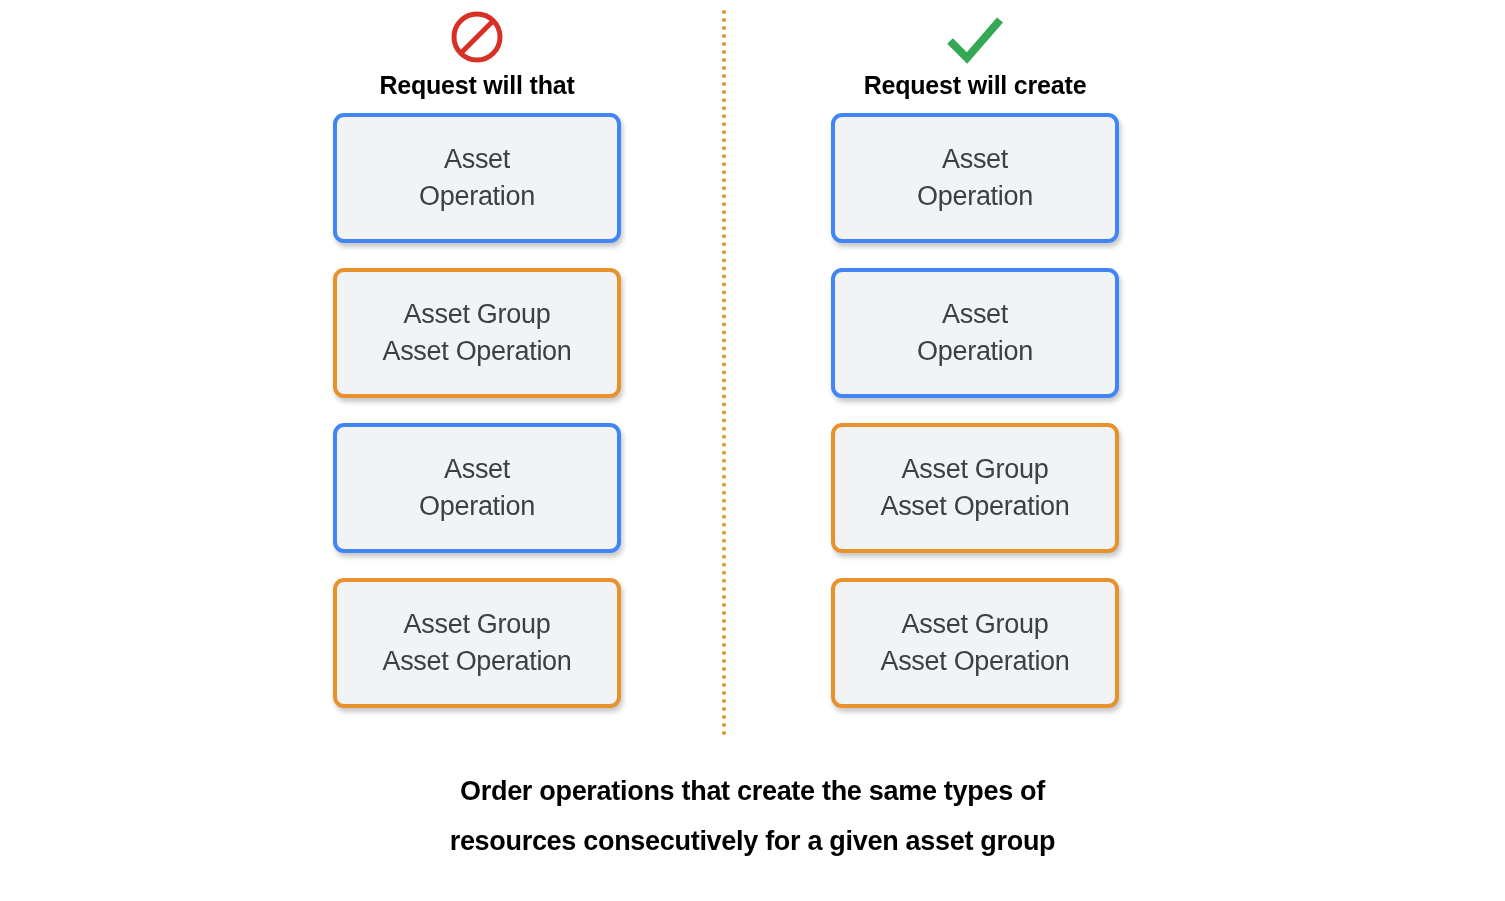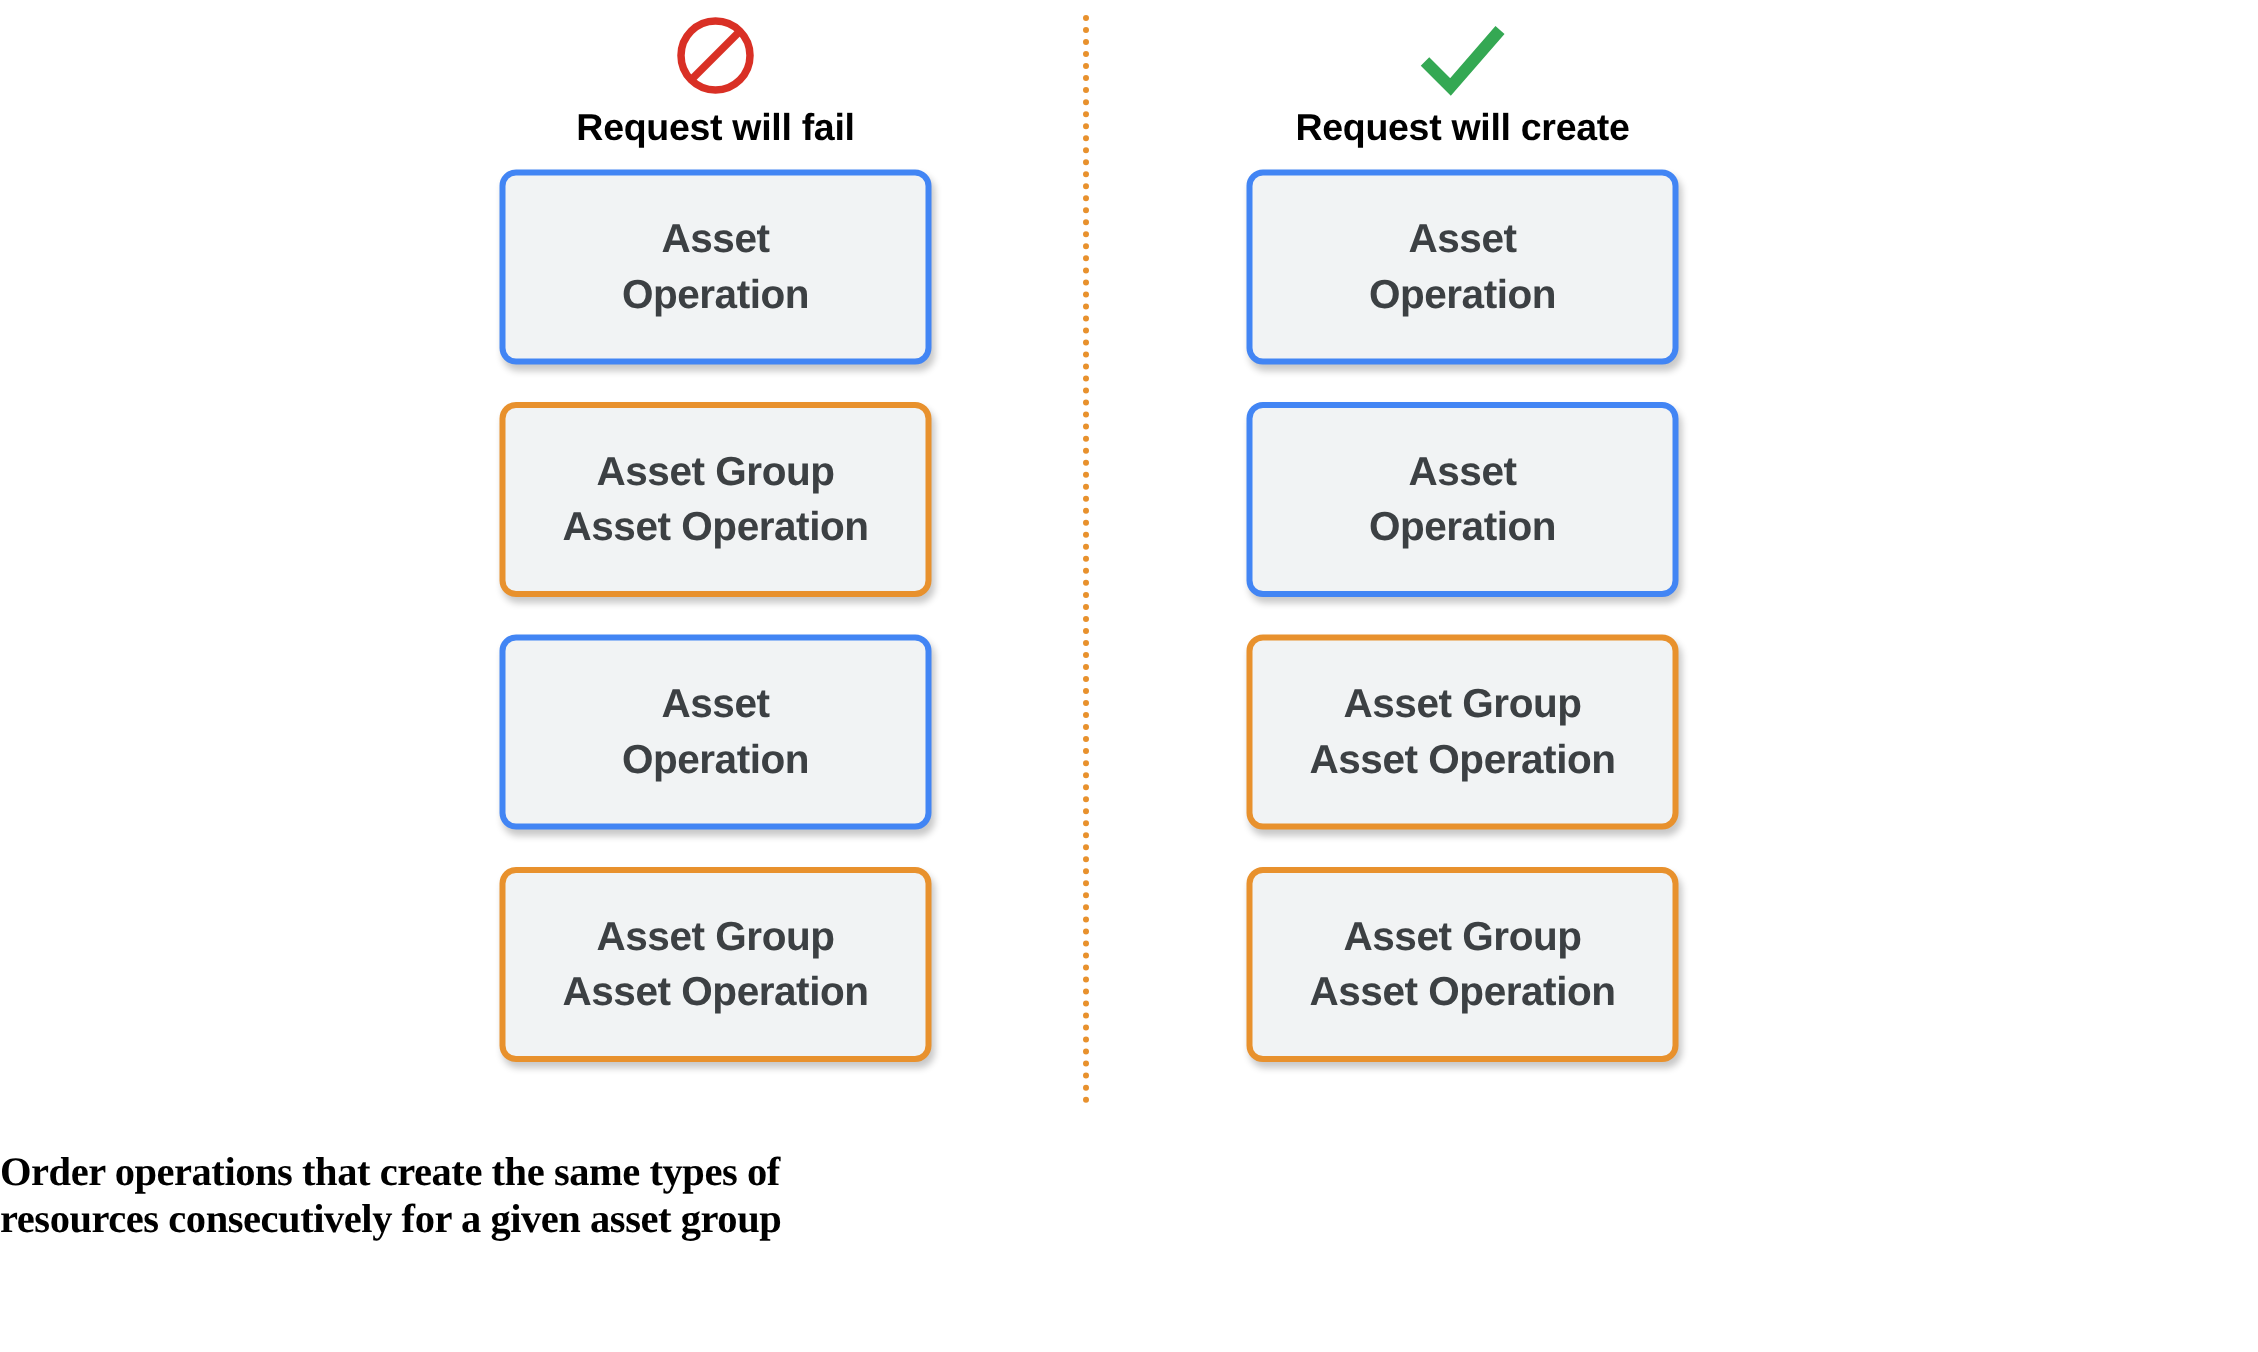--- a/index.html
+++ b/index.html
@@ -87,59 +87,58 @@
     display: flex;
     align-items: center;
     justify-content: center;
     text-align: center;
   }
   .op-box.blue   { border-color: #4285F4; }
   .op-box.orange { border-color: #E8912D; }
 
   .op-text {
     font-size: 27px;
-    font-weight: 700;
+    font-weight: 400;
     color: #3C4043;
     line-height: 37px;
     letter-spacing: -0.3px;
     white-space: pre-line;
   }
 
   
   .caption {
     position: absolute;
     left: 0;
     top: 766px;
     width: 1505px;
-    text-align: left;
+    text-align: center;
     font-size: 27px;
     font-weight: bold;
     color: #000000;
-    line-height: 31px;
+    line-height: 50px;
     letter-spacing: -0.3px;
     white-space: pre-line;
-    font-family: Liberation Serif, serif;
   }
 </style>
 </head>
 <body>
 
 <div id="stage">
 
   <div class="divider"></div>
 
   <div class="column left">
     <div class="col-header">
       <span class="col-icon">
         <svg width="58" height="58" viewBox="0 0 58 58" aria-hidden="true">
           <circle cx="29" cy="29" r="23" fill="none" stroke="#D93025" stroke-width="5"></circle>
           <line x1="13.5" y1="44.5" x2="44.5" y2="13.5" stroke="#D93025" stroke-width="5" stroke-linecap="butt"></line>
         </svg>
       </span>
-      <div class="col-label">Request will fail</div>
+      <div class="col-label">Request will that</div>
     </div>
 
     <div class="boxes">
       <div class="op-box blue">
         <span class="op-text">Asset
 Operation</span>
       </div>
       <div class="op-box orange">
         <span class="op-text">Asset Group
 Asset Operation</span>

